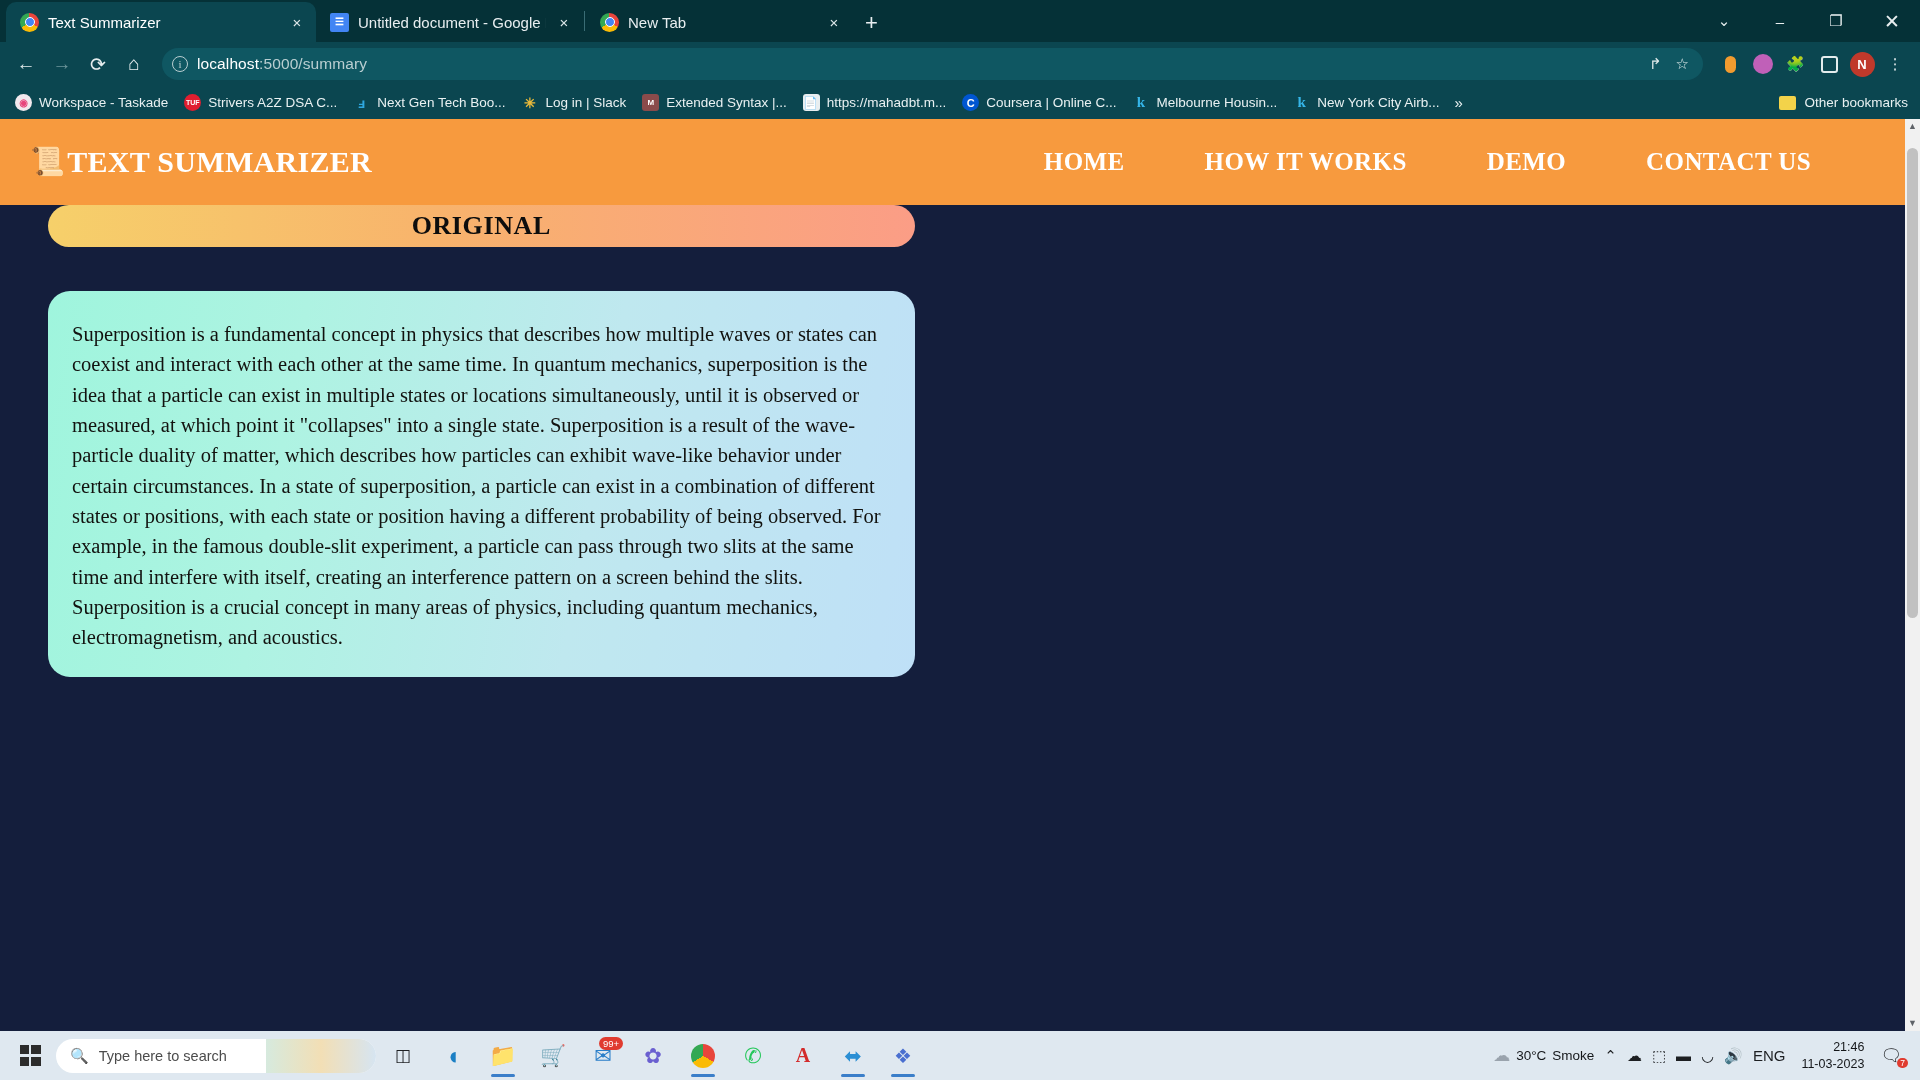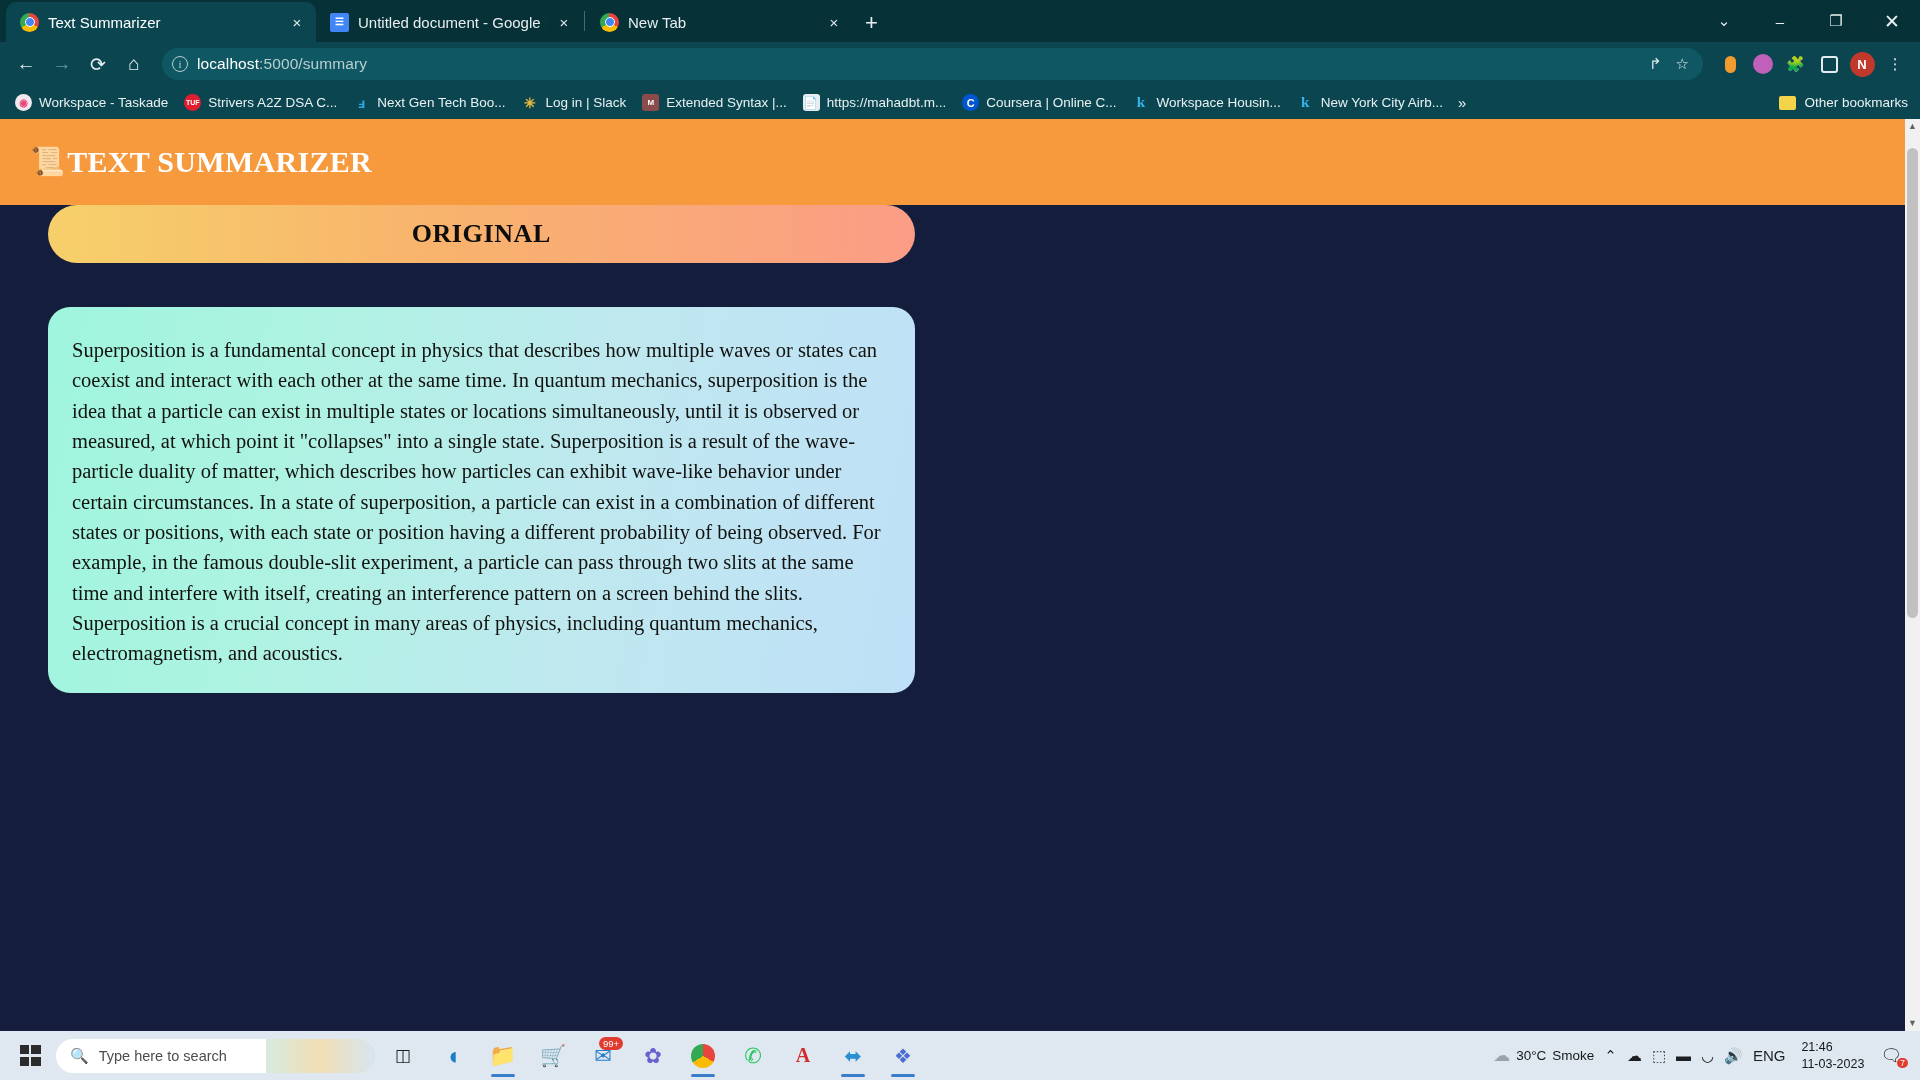--- a/index.html
+++ b/index.html
@@ -150,21 +150,21 @@
   .main { padding: 0 48px; }
   .page-title {
     text-align: center; font-family: "Liberation Serif", serif;
     font-weight: bold; font-size: 42px; color: #ffffff;
     margin-top: 30px; margin-bottom: 48px; letter-spacing: .3px;
   }
   .cols { display: flex; gap: 76px; align-items: flex-start; }
   .col { flex: 1; min-width: 0; }
 
   .band {
-    height: 58px; border-radius: 30px;
+    height: 42px; border-radius: 30px;
     background: linear-gradient(90deg, #f6d06a 0%, #f8b36c 45%, #fb9d86 100%);
     display: flex; align-items: center; justify-content: center;
     font-family: "Liberation Serif", serif; font-weight: bold;
     font-size: 26px; color: #0d0d0d; letter-spacing: .6px;
   }
   .panel {
     margin-top: 44px; border-radius: 22px;
     background: linear-gradient(100deg, #9ff5dd 0%, #aef3e2 28%, #bfe8ef 62%, #bfe0f7 100%);
     padding: 28px 24px 24px;
     font-family: "Liberation Serif", serif; font-size: 20.5px;
@@ -199,21 +199,21 @@
     background: #3a7ec9; border-radius: 2px;
   }
   .badge {
     position: absolute; top: 4px; right: 3px; background: #e03b2f; color: #fff;
     font-size: 9.5px; border-radius: 9px; padding: 1px 4px; line-height: 1.25;
     font-family: "Liberation Sans", sans-serif;
   }
   .tray { margin-left: auto; display: flex; align-items: center; gap: 10px; padding-right: 6px; }
   .tray-item { font-size: 13.5px; color: #15171a; display: flex; align-items: center; gap: 6px; }
   .clock {
-    font-size: 12.5px; color: #15171a; line-height: 1.3; text-align: left;
+    font-size: 12.5px; color: #15171a; line-height: 1.3; text-align: right;
     padding: 0 6px;
   }
   .tray-ic { font-size: 15px; color: #1d1f22; }
   .notif { position: relative; font-size: 17px; color: #1d1f22; padding-right: 4px; }
   .notif .badge2 {
     position: absolute; bottom: -2px; right: -2px; background: #e03b2f;
     color: #fff; font-size: 8.5px; border-radius: 8px; padding: 0px 3px;
   }
 </style>
 </head>
@@ -305,40 +305,46 @@
     <div class="bm">
       <span class="bm-ic" style="background:#e8eef0;color:#4a6b7a;font-size:12px;">📄</span>
       <span class="bm-label">https://mahadbt.m...</span>
     </div>
     <div class="bm">
       <span class="bm-ic" style="background:#0056d2;border-radius:50%;font-size:11px;">C</span>
       <span class="bm-label">Coursera | Online C...</span>
     </div>
     <div class="bm">
       <span class="bm-ic" style="background:transparent;color:#35b5e8;font-size:15px;font-family:'Liberation Serif',serif;">k</span>
-      <span class="bm-label">Workspace Housin...</span>
+      <span class="bm-label">Melbourne Housin...</span>
     </div>
     <div class="bm">
       <span class="bm-ic" style="background:transparent;color:#35b5e8;font-size:15px;font-family:'Liberation Serif',serif;">k</span>
       <span class="bm-label">New York City Airb...</span>
     </div>
     <span class="bm-chev">»</span>
     <div class="bm bm-more">
       <span class="bm-folder"></span>
       <span class="bm-label">Other bookmarks</span>
     </div>
   </div>
 
   <div class="viewport">
     <div class="page">
 
       <div class="site-header">
         <div class="brand">
           <span class="brand-icon">📜</span>
           <span>TEXT SUMMARIZER</span>
+        </div>
+        <div class="site-nav">
+          <a class="nav-link">HOME</a>
+          <a class="nav-link">HOW IT WORKS</a>
+          <a class="nav-link">DEMO</a>
+          <a class="nav-link">CONTACT US</a>
         </div>
       </div>
 
       <div class="main">
 
         <div class="cols">
 
           <div class="col">
             <div class="band">ORIGINAL</div>
             <div class="panel">Superposition is a fundamental concept in physics that describes how multiple waves or states can coexist and interact with each other at the same time. In quantum mechanics, superposition is the idea that a particle can exist in multiple states or locations simultaneously, until it is observed or measured, at which point it "collapses" into a single state. Superposition is a result of the wave-particle duality of matter, which describes how particles can exhibit wave-like behavior under certain circumstances. In a state of superposition, a particle can exist in a combination of different states or positions, with each state or position having a different probability of being observed. For example, in the famous double-slit experiment, a particle can pass through two slits at the same time and interfere with itself, creating an interference pattern on a screen behind the slits. Superposition is a crucial concept in many areas of physics, including quantum mechanics, electromagnetism, and acoustics.</div>

